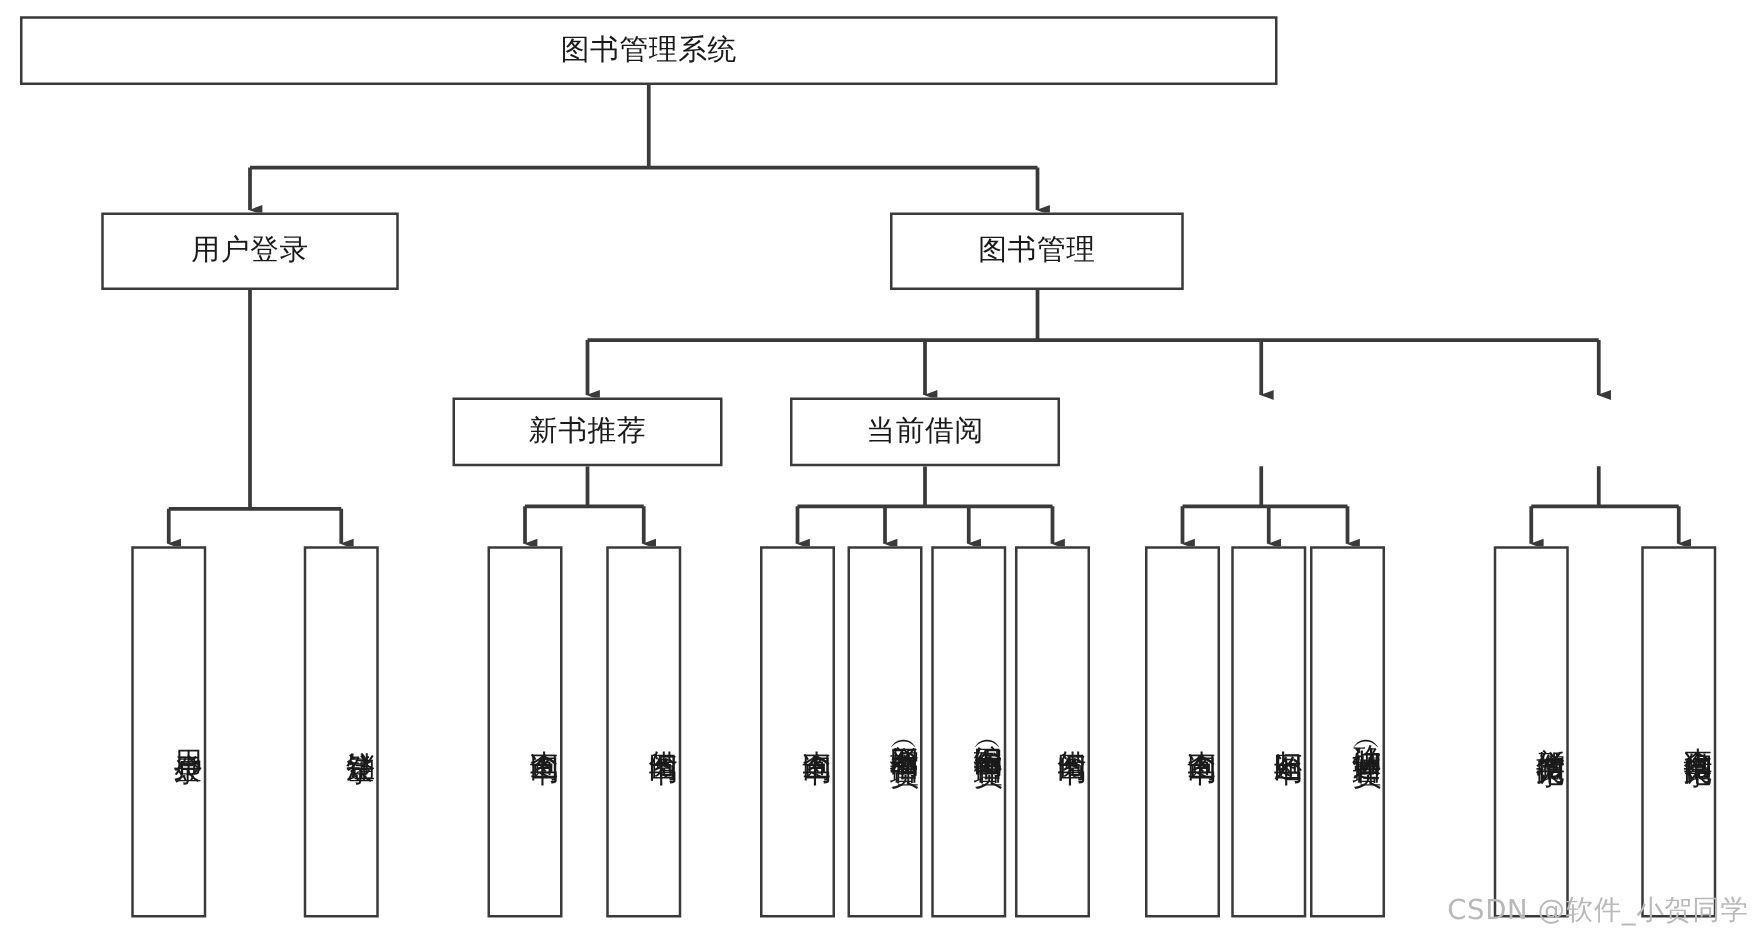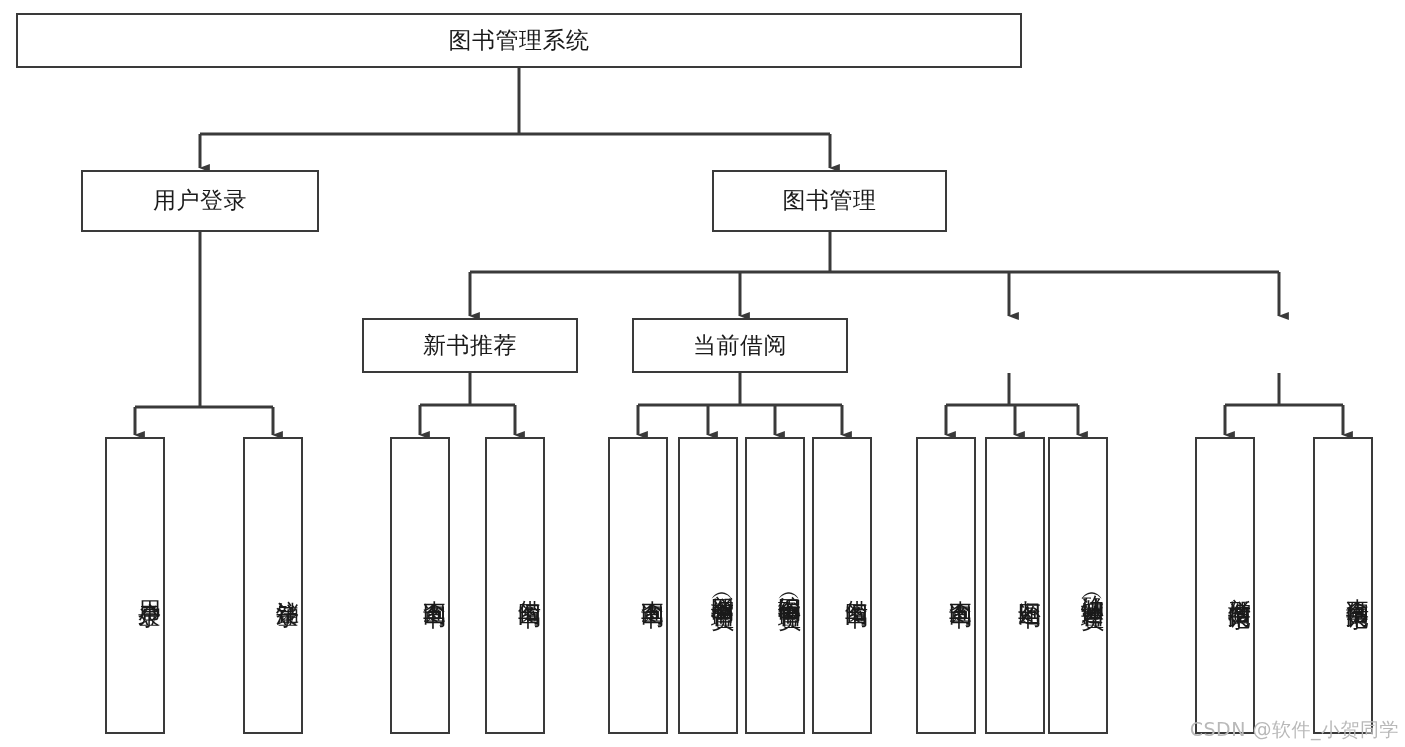--- a/index.html
+++ b/index.html
@@ -54,21 +54,21 @@
   .node.vert .vlabel {
     writing-mode: vertical-rl;
     text-orientation: upright;
     white-space: nowrap;
     display: block;
   }
   .watermark {
     position: absolute;
     right: 6px;
     bottom: 4px;
-    font-size: 19px;
+    font-size: 22px;
     color: #b9b9b9;
     letter-spacing: 0.5px;
     white-space: nowrap;
   }
 </style>
 </head>
 <body>
 
 <div id="canvas">
 

